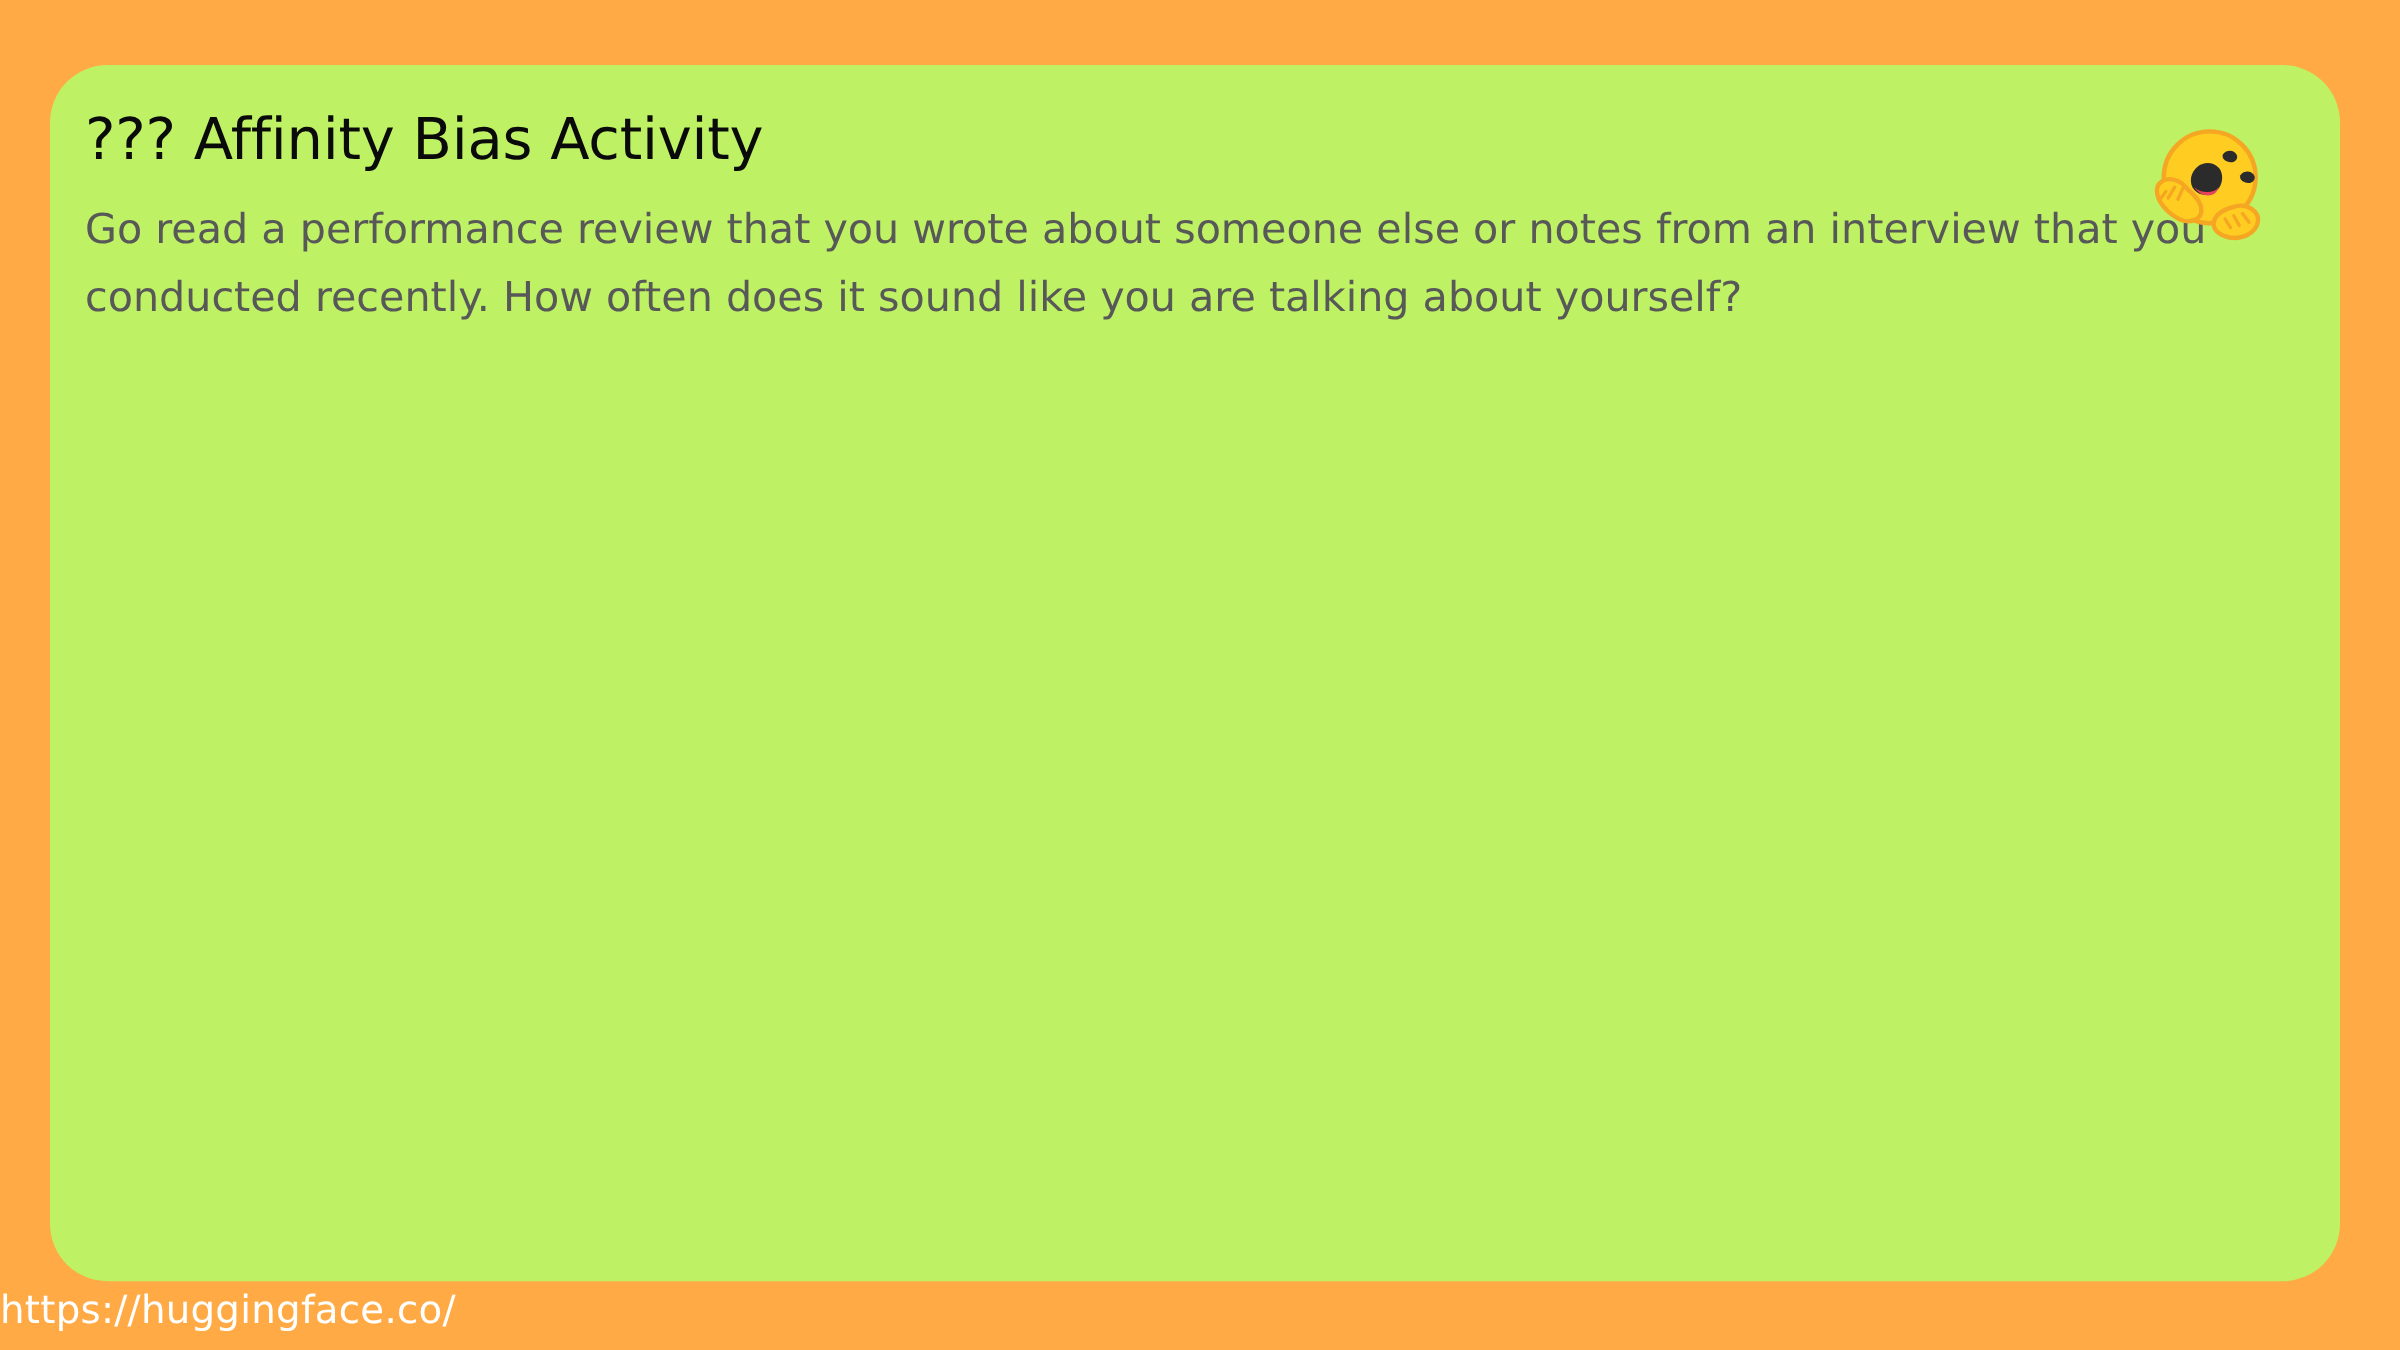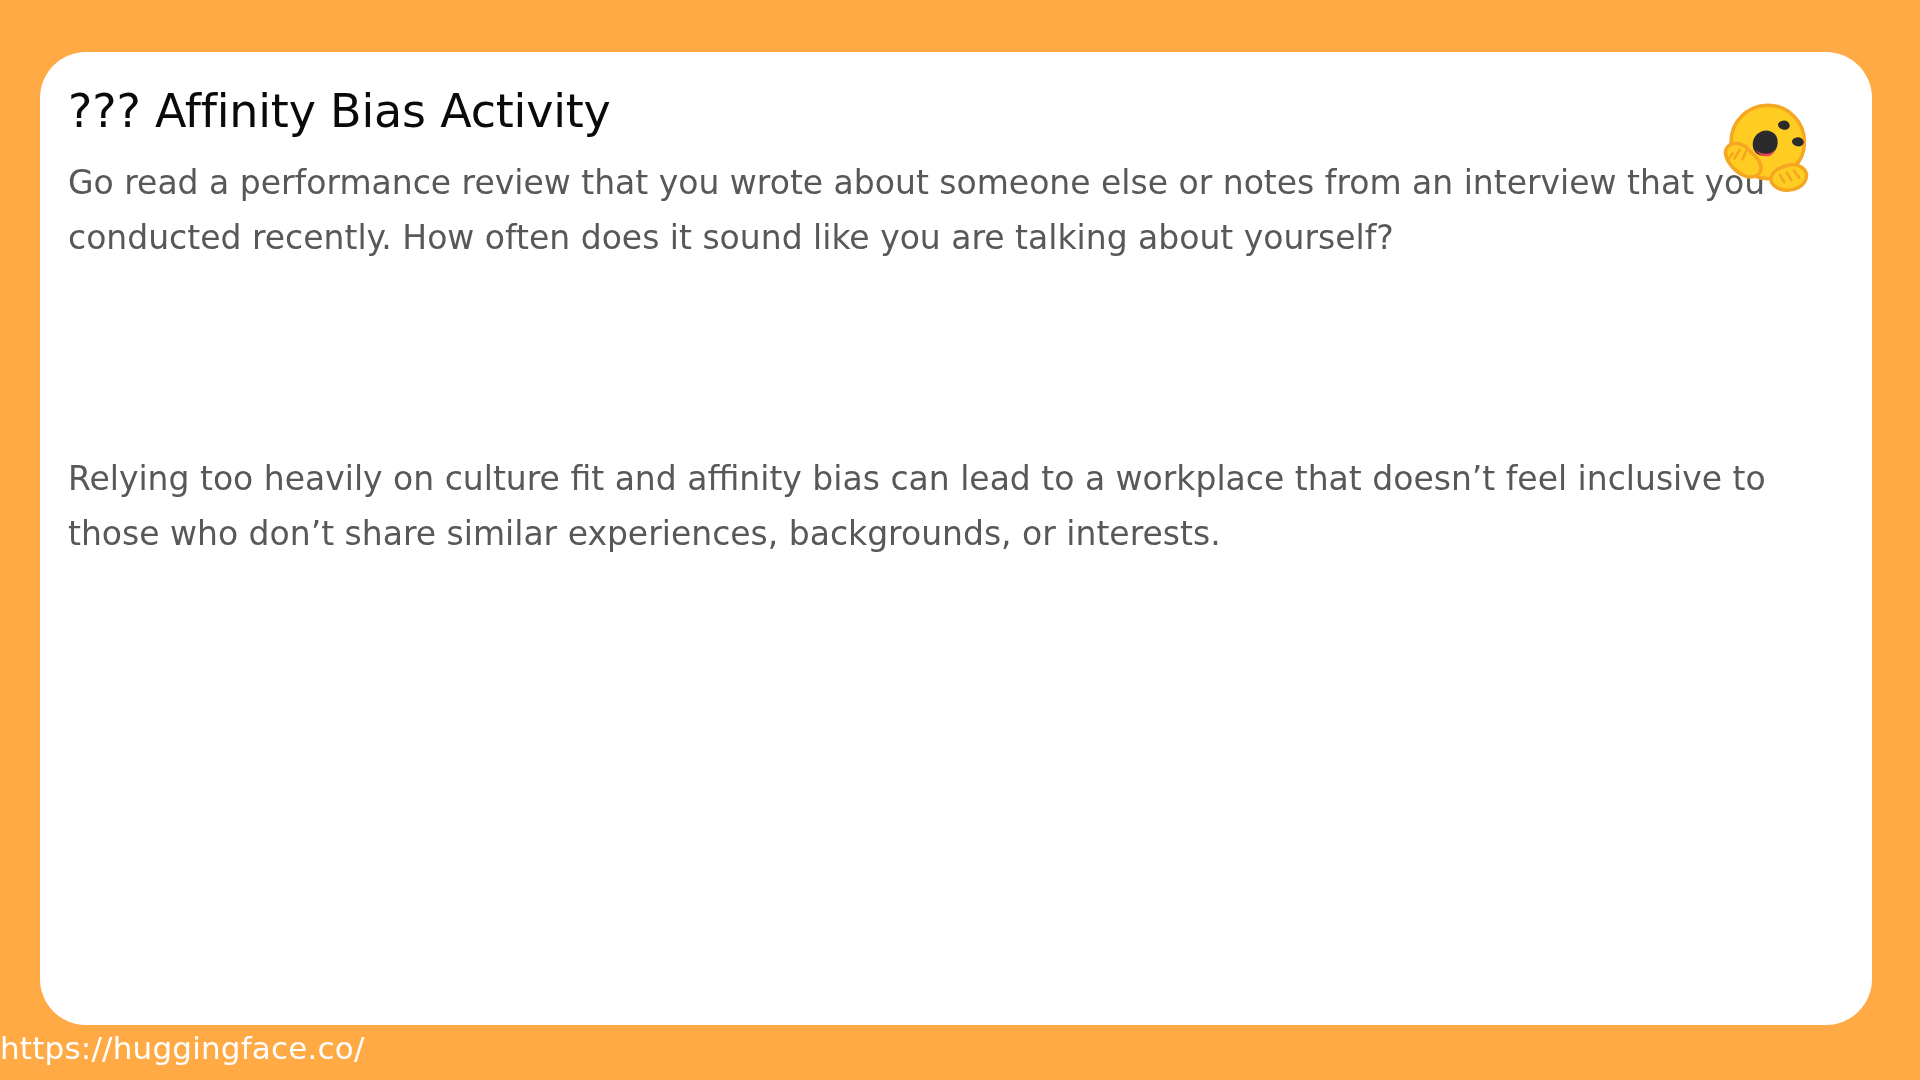--- a/index.html
+++ b/index.html
@@ -20,21 +20,21 @@
     background: #FFAA44;
     box-sizing: border-box;
   }
 
   .card {
     position: absolute;
     left: 40px;
     top: 52px;
     width: 1832px;
     height: 973px;
-    background: #ffffff;
+    background: #bef264;
     border-radius: 46px;
     box-sizing: border-box;
     overflow: hidden;
   }
 
   .card-inner {
     position: absolute;
     left: 28px;
     top: 32px;
     right: 28px;
@@ -122,20 +122,19 @@
           <path d="M94 55 C98 50 105 51 107 56 C108 60 104 63 100 62 C96 61 93 59 94 55 Z" fill="#2B2B2B"></path>
         </svg>
       </div>
 
       <h1 class="slide-title">??? Affinity Bias Activity</h1>
 
       <p class="body-block first">Go read a performance review that you wrote about someone else or notes from an interview that you conducted recently. How often does it sound like you are talking about yourself?</p>
 
       <div class="spacer-gap"></div>
 
-      <p class="body-block">Relying too heavily on culture fit and affinity bias can lead to a workplace that doesn’t feel inclusive to those who don’t share similar experiences, backgrounds, or interests.</p>
 
     </div>
   </div>
 
   <div class="footer-url">https://huggingface.co/</div>
 
 </div>
 
 </body></html>

